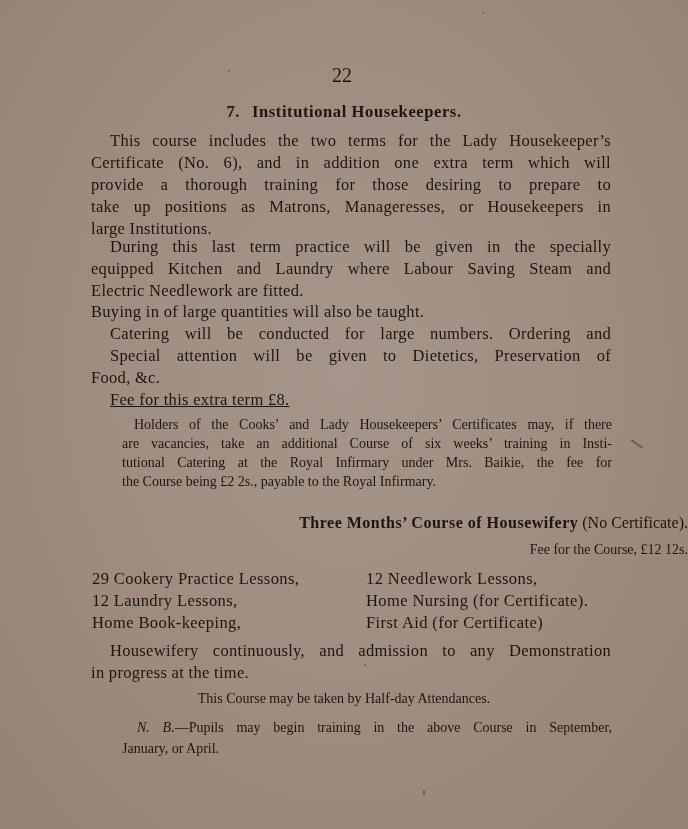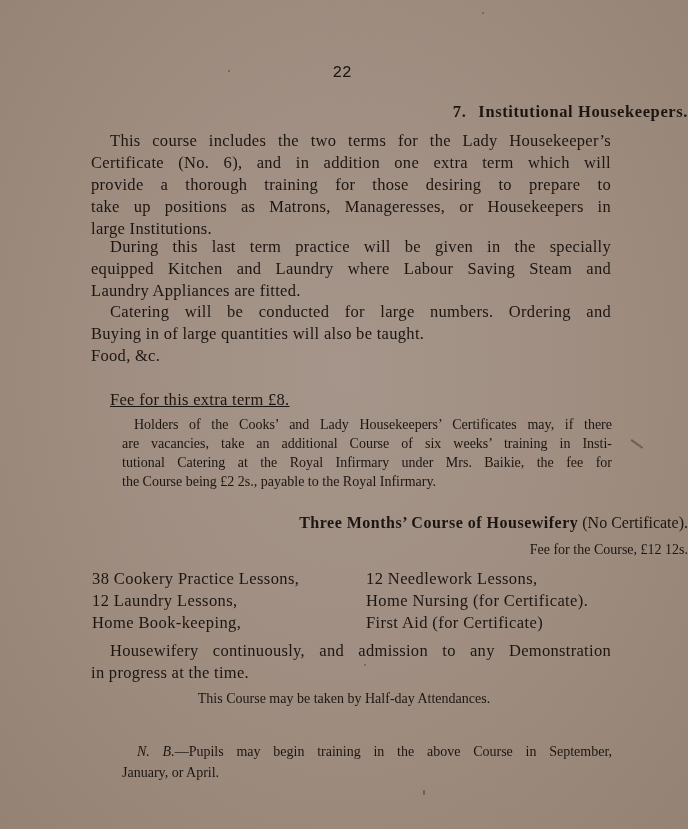--- a/index.html
+++ b/index.html
@@ -25,28 +25,28 @@
     }
     .abs {
       position: absolute;
       white-space: nowrap;
     }
     .page-number {
       left: 0;
       width: 684px;
       top: 64px;
       text-align: center;
-      font-size: 16px;
-      font-family: Liberation Mono, monospace;
+      font-size: 20px;
+      font-family: Liberation Serif, serif;
     }
     .section-title {
       left: 0;
       width: 688px;
       top: 102px;
-      text-align: right;
+      text-align: center;
       font-size: 16.5px;
       font-weight: bold;
       letter-spacing: 0.6px;
       font-family: "Liberation Serif", serif;
     }
     .section-title .num { margin-right: 12px; }
     .para {
       position: absolute;
       left: 91px;
       width: 520px;
@@ -128,21 +128,21 @@
     .nb {
       position: absolute;
       left: 122px;
       top: 717px;
       width: 490px;
       font-size: 14px;
       line-height: 21px;
       font-family: "Liberation Serif", serif;
     }
     .nb .line { display: block; white-space: nowrap; height: 21px; }
-    .nb .line.indent { padding-left: 15px; text-align-last: justify; margin-top: 24px; }
+    .nb .line.indent { padding-left: 15px; text-align-last: justify; }
     .nb em { font-style: italic; }
     .speck {
       position: absolute;
       background: #4a3f36;
       border-radius: 50%;
       opacity: 0.6;
     }
     .scratch {
       position: absolute;
       left: 630px;
@@ -169,29 +169,30 @@
     <span class="line indent">This course includes the two terms for the Lady Housekeeper’s</span>
     <span class="line">Certificate (No. 6), and in addition one extra term which will</span>
     <span class="line">provide a thorough training for those desiring to prepare to</span>
     <span class="line">take up positions as Matrons, Manageresses, or Housekeepers in</span>
     <span class="line last">large Institutions.</span>
   </div>
 
   <div class="para" style="top:236px;">
     <span class="line indent">During this last term practice will be given in the specially</span>
     <span class="line">equipped Kitchen and Laundry where Labour Saving Steam and</span>
-    <span class="line last">Laundry Appliances are fitted.</span>
+    <span class="line last">Electric Needlework are fitted.</span>
   </div>
 
   <div class="para" style="top:301px;">
+    <span class="line last">Buying in of large quantities will also be taught.</span>
     <span class="line indent">Catering will be conducted for large numbers.  Ordering and</span>
-    <span class="line last">Buying in of large quantities will also be taught.</span>
   </div>
 
   <div class="para" style="top:345px;">
+    <span class="line indent">Special attention will be given to Dietetics, Preservation of</span>
     <span class="line last">Food, &amp;c.</span>
   </div>
 
   <div class="para" style="top:389px;text-decoration:underline;">
     <span class="line indent last">Fee for this extra term £8.</span>
   </div>
 
   <div class="small-para" style="top:415px;">
     <span class="line indent">Holders of the Cooks’ and Lady Housekeepers’ Certificates may, if there</span>
     <span class="line">are vacancies, take an additional Course of six weeks’ training in Insti-</span>
@@ -201,21 +202,21 @@
 
   <div class="abs sub-title">
     <span class="bold">Three Months’ Course of Housewifery</span>
     <span>(No Certificate).</span>
   </div>
 
   <div class="abs fee-line">Fee for the Course, £12 12s.</div>
 
   <div class="lessons">
     <div class="row">
-      <span class="col-left">38 Cookery Practice Lessons,</span>
+      <span class="col-left">29 Cookery Practice Lessons,</span>
       <span class="col-right">12 Needlework Lessons,</span>
     </div>
     <div class="row">
       <span class="col-left">12 Laundry Lessons,</span>
       <span class="col-right">Home Nursing (for Certificate).</span>
     </div>
     <div class="row">
       <span class="col-left">Home Book-keeping,</span>
       <span class="col-right">First Aid (for Certificate)</span>
     </div>

